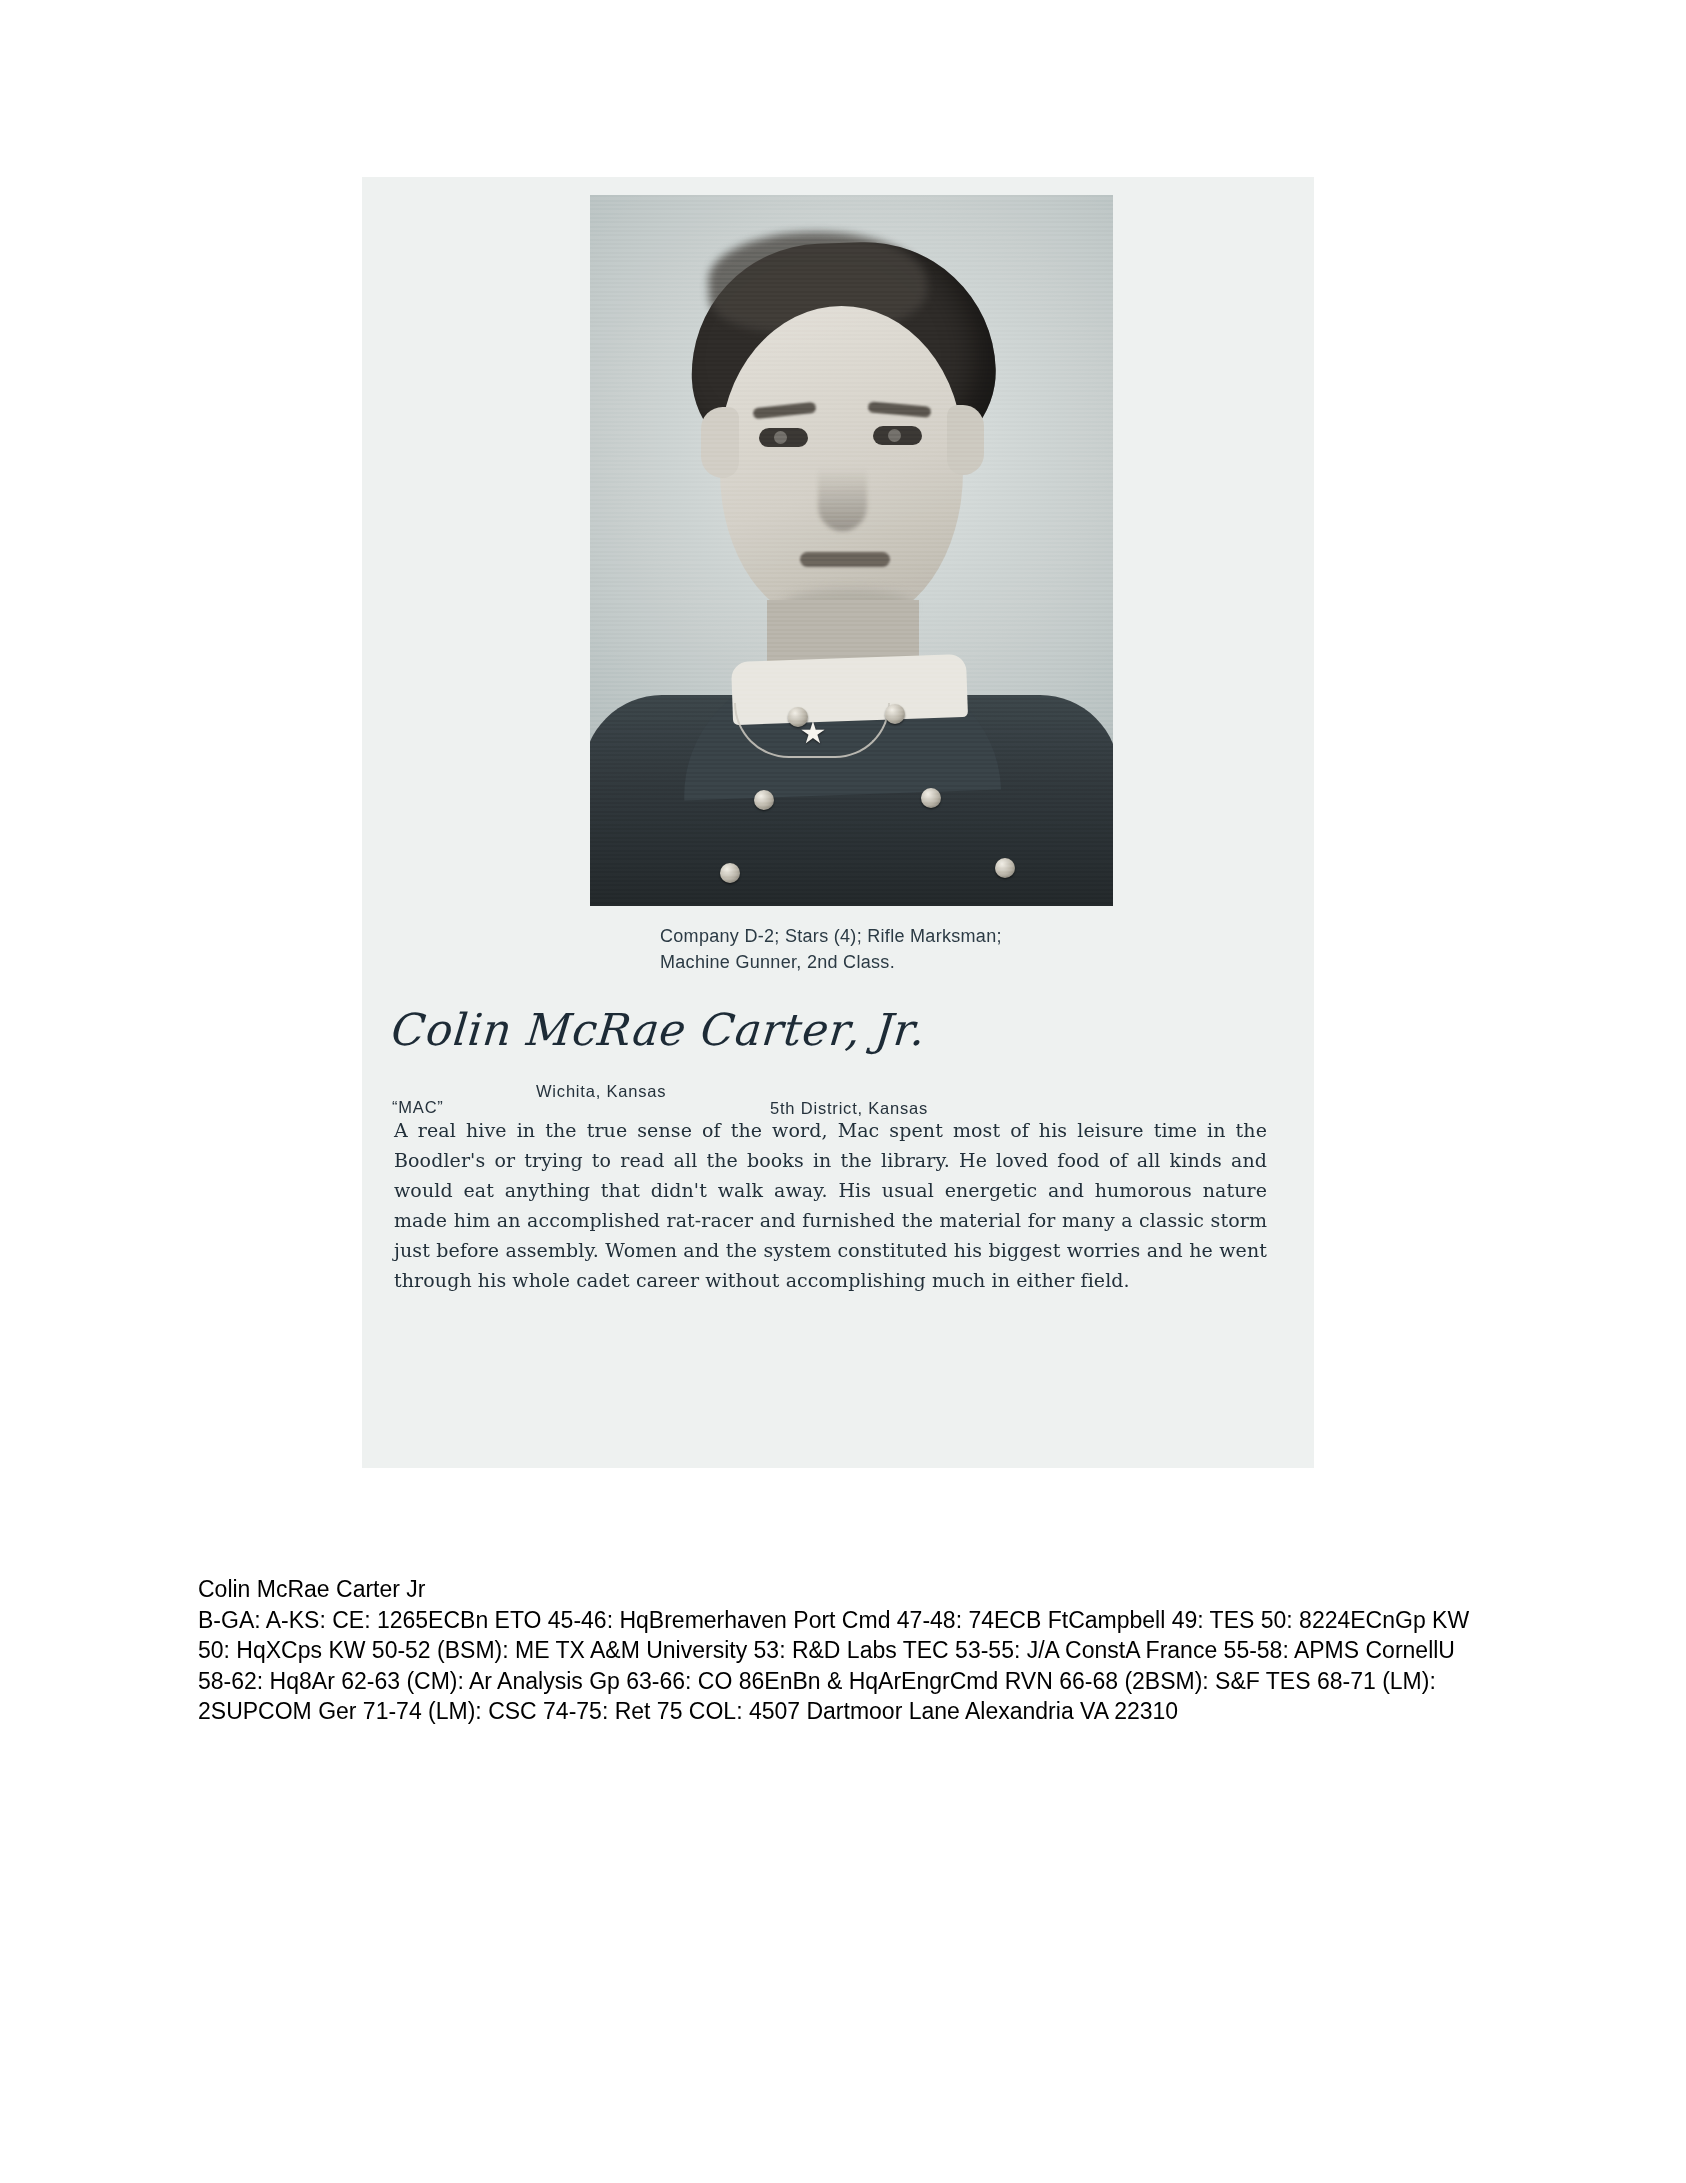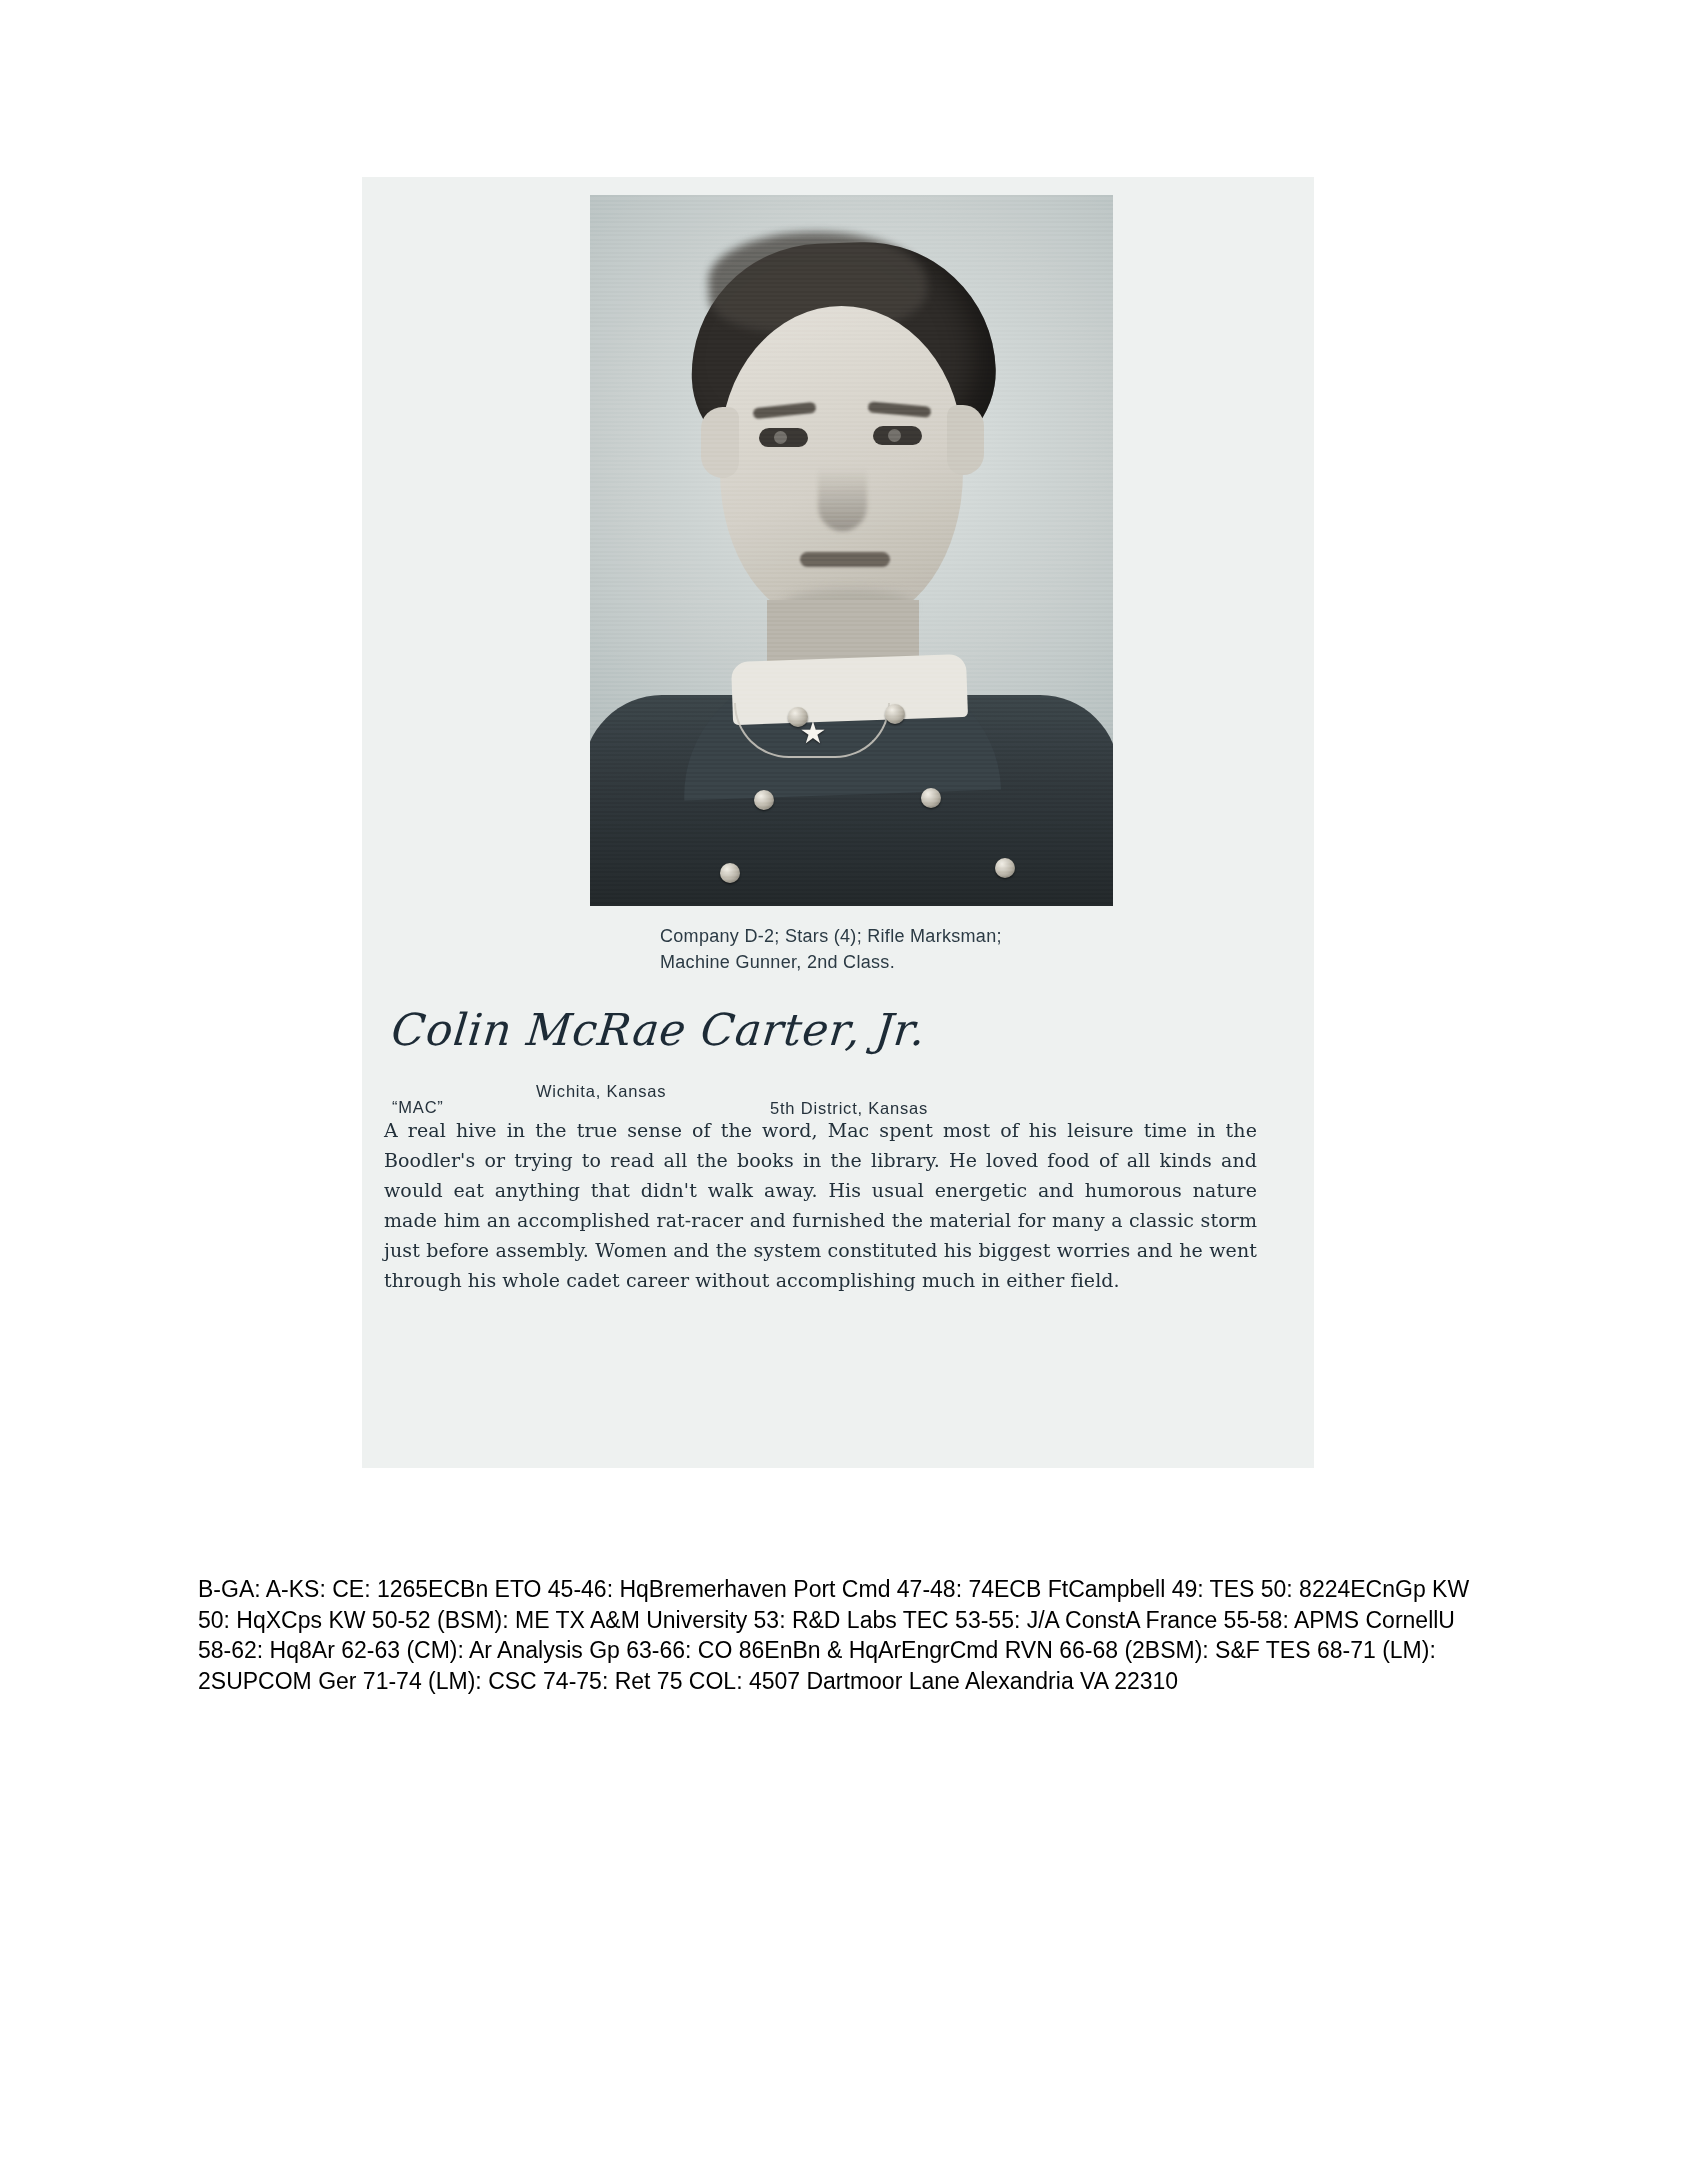--- a/index.html
+++ b/index.html
@@ -266,21 +266,21 @@
     color: #25323c;
     letter-spacing: 0.8px;
   }
   .info-line .nick { position: absolute; left: 0; top: 16px; }
   .info-line .home { position: absolute; left: 144px; top: 0; }
   .info-line .dist { position: absolute; left: 378px; top: 17px; }
 
   
   .bio {
     position: absolute;
-    left: 22px;
+    left: 32px;
     top: 938px;
     width: 873px;
     font-family: "DejaVu Serif", serif;
     font-size: 19px;
     line-height: 1.58;
     color: #22303a;
     text-align: justify;
     letter-spacing: 0.1px;
   }
 
@@ -338,15 +338,16 @@
     <span class="nick">“MAC”</span>
     <span class="home">Wichita, Kansas</span>
     <span class="dist">5th District, Kansas</span>
   </div>
 
   <div class="bio">A real hive in the true sense of the word, Mac spent most of his leisure time in the Boodler's or trying to read all the books in the library.  He loved food of all kinds and would eat anything that didn't walk away.  His usual energetic and humorous nature made him an accomplished rat-racer and furnished the material for many a classic storm just before assembly.  Women and the system constituted his biggest worries and he went through his whole cadet career without accomplishing much in either field.</div>
 
 </div>
 
 <div class="record">
+  <span class="rec-name">Colin McRae Carter Jr</span>
   <span class="rec-body">B-GA: A-KS: CE: 1265ECBn ETO 45-46: HqBremerhaven Port Cmd 47-48: 74ECB FtCampbell 49: TES 50: 8224ECnGp KW 50: HqXCps KW 50-52 (BSM): ME TX A&amp;M University 53: R&amp;D Labs TEC 53-55: J/A ConstA France 55-58: APMS CornellU 58-62: Hq8Ar 62-63 (CM): Ar Analysis Gp 63-66: CO 86EnBn &amp; HqArEngrCmd RVN 66-68 (2BSM): S&amp;F TES 68-71 (LM): 2SUPCOM Ger 71-74 (LM): CSC 74-75: Ret 75 COL: 4507 Dartmoor Lane Alexandria VA 22310</span>
 </div>
 
 
 </body></html>

